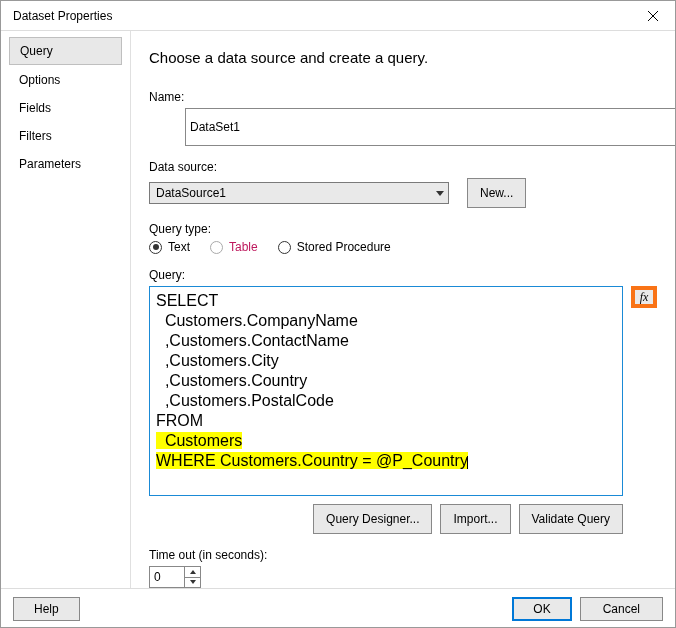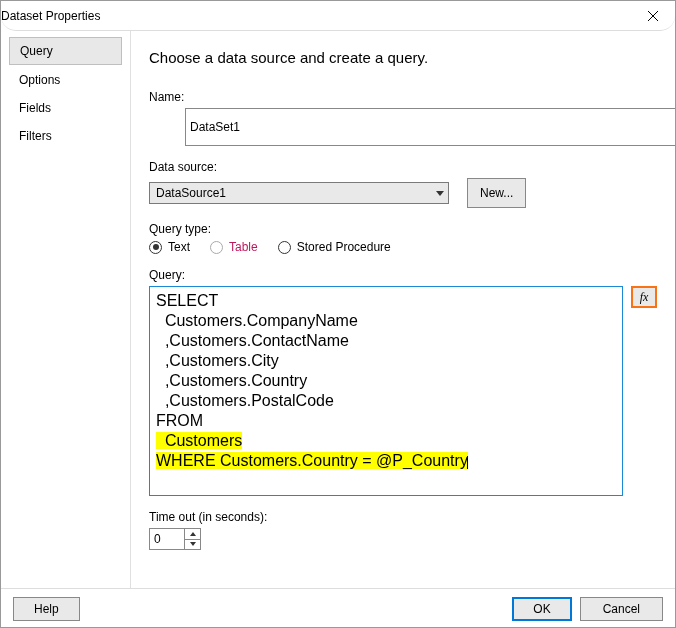--- a/index.html
+++ b/index.html
@@ -10,22 +10,22 @@
       background: #fff;
       width: 676px;
       height: 628px;
       overflow: hidden;
       border: 1px solid #999;
     }
     .titlebar {
       height: 30px;
       display: flex;
       align-items: center;
+      padding-left: 12px;
       border-bottom: 1px solid #ddd;
-      border-radius: 15px;
     }
     .titlebar .title { flex: 1; }
     .close-btn {
       width: 44px; height: 30px;
       display:flex; align-items:center; justify-content:center;
       cursor:pointer;
     }
     .close-btn svg { width:10px; height:10px; }
     .body {
       display: flex;
@@ -98,21 +98,21 @@
       padding: 4px 6px;
       font-family: "Segoe UI", sans-serif;
       font-size: 16px;
       line-height: 1.25;
       white-space: pre;
       overflow-y: scroll;
       position: relative;
     }
     .fx-btn {
       width: 26px; height:22px;
-      border:2px solid #f97316; background:#e9e9e9;
+      border:4px solid #f97316; background:#e9e9e9;
       font-style: italic;
       font-family: "Times New Roman", serif;
       font-size: 12px;
       cursor:pointer;
       display:flex; align-items:center; justify-content:center;
     }
     .query-btns { display:flex; gap:8px; justify-content:flex-end; margin-top:8px; padding-right:34px; }
     .timeout-row { display:flex; gap:0; align-items:center; }
     .num-input {
       width: 36px; height:22px; border:1px solid #888; padding:2px 4px; font-size:12px;
@@ -151,20 +151,21 @@
       </svg>
   </div>
 </div>
 
 <div class="body">
   <div class="sidebar">
     <div class="sidebar-item selected">Query</div>
     <div class="sidebar-item">Options</div>
     <div class="sidebar-item">Fields</div>
     <div class="sidebar-item">Filters</div>
+    <div class="sidebar-item">Parameters</div>
   </div>
 
   <div class="main">
     <div class="heading">Choose a data source and create a query.</div>
 
     <div class="field">
       <label class="form-label">Name:</label>
       <input class="text-input" value="DataSet1" style="">
     </div>
 
@@ -206,20 +207,25 @@
 <span>  ,Customers.City</span>
 <span>  ,Customers.Country</span>
 <span>  ,Customers.PostalCode</span>
 <span>FROM</span>
 <span class="highlight">  Customers</span>
 <span class="highlight">WHERE Customers.Country = @P_Country</span><span class="caret"></span></div>
         <div>
           <button class="fx-btn">fx</button>
         </div>
       </div>
+      <div class="query-btns">
+        <button class="btn">Query Designer...</button>
+        <button class="btn">Import...</button>
+        <button class="btn">Validate Query</button>
+      </div>
     </div>
 
     <div class="field" style="margin-top:14px;">
       <label class="form-label">Time out (in seconds):</label>
       <div class="timeout-row">
         <input class="num-input" value="0" style="">
         <div class="spinner">
           <div class="spin-btn">
               <span class="tri-up"></span>
             </div>

